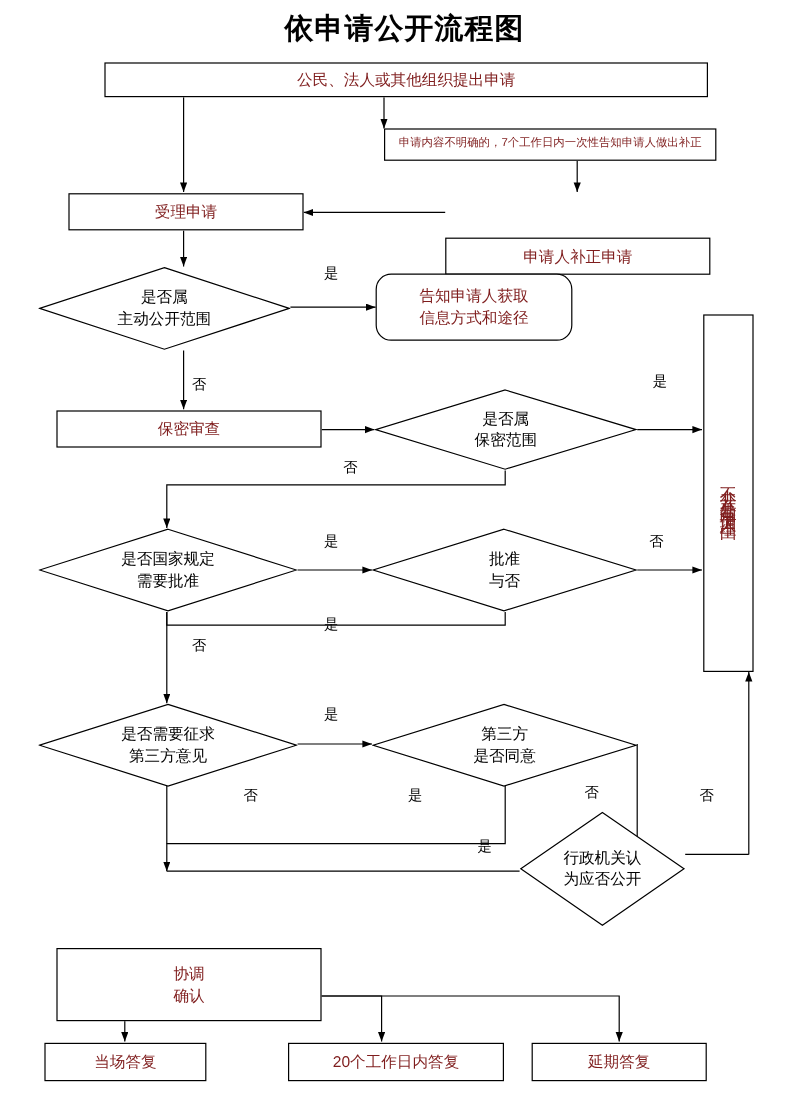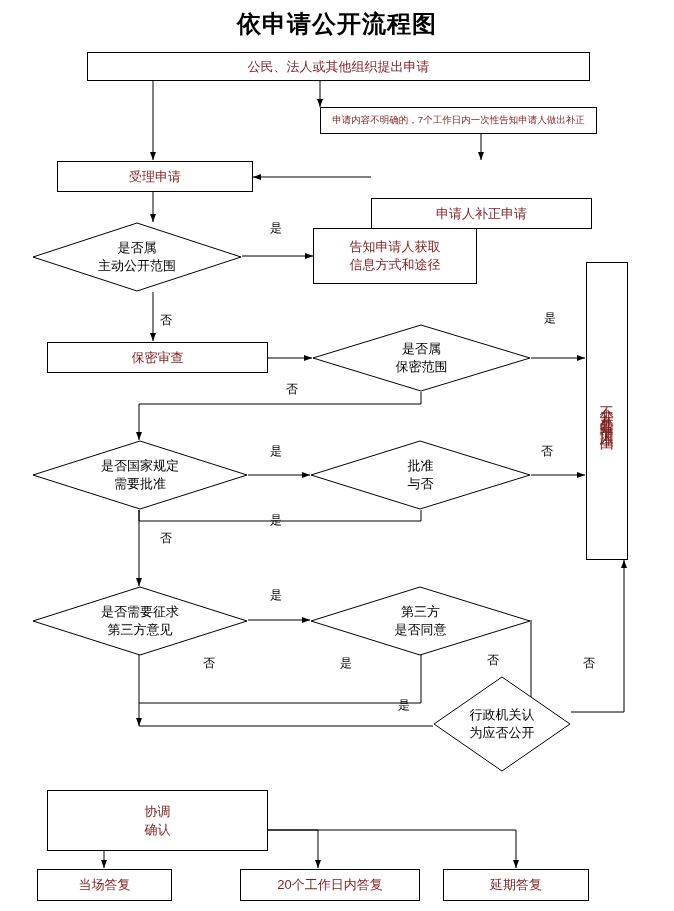--- a/index.html
+++ b/index.html
@@ -147,21 +147,21 @@
   </svg>
 
   <div class="box" style="left:87px; top:52px; width:503px; height:29px;">公民、法人或其他组织提出申请</div>
 
   <div class="box small" style="left:320px; top:107px; width:277px; height:27px;">申请内容不明确的，7个工作日内一次性告知申请人做出补正</div>
 
   <div class="box" style="left:57px; top:161px; width:196px; height:31px;">受理申请</div>
 
   <div class="box" style="left:371px; top:161px; width:221px; height:31px;margin-top:37px;">申请人补正申请</div>
 
-  <div class="box" style="left:313px; top:228px; width:164px; height:56px;">告知申请人获取
+  <div class="box" style="left:313px; top:228px; width:164px; height:56px;border-radius:13px;">告知申请人获取
 信息方式和途径</div>
 
   <div class="box" style="left:47px; top:342px; width:221px; height:31px;">保密审查</div>
 
   <div class="box vert" style="left:586px; top:262px; width:42px; height:298px;">不公开并告知申请人理由</div>
 
   <div class="box" style="left:47px; top:790px; width:221px; height:61px;">协调
 确认</div>
 
   <div class="box" style="left:37px; top:869px; width:135px; height:32px;">当场答复</div>

